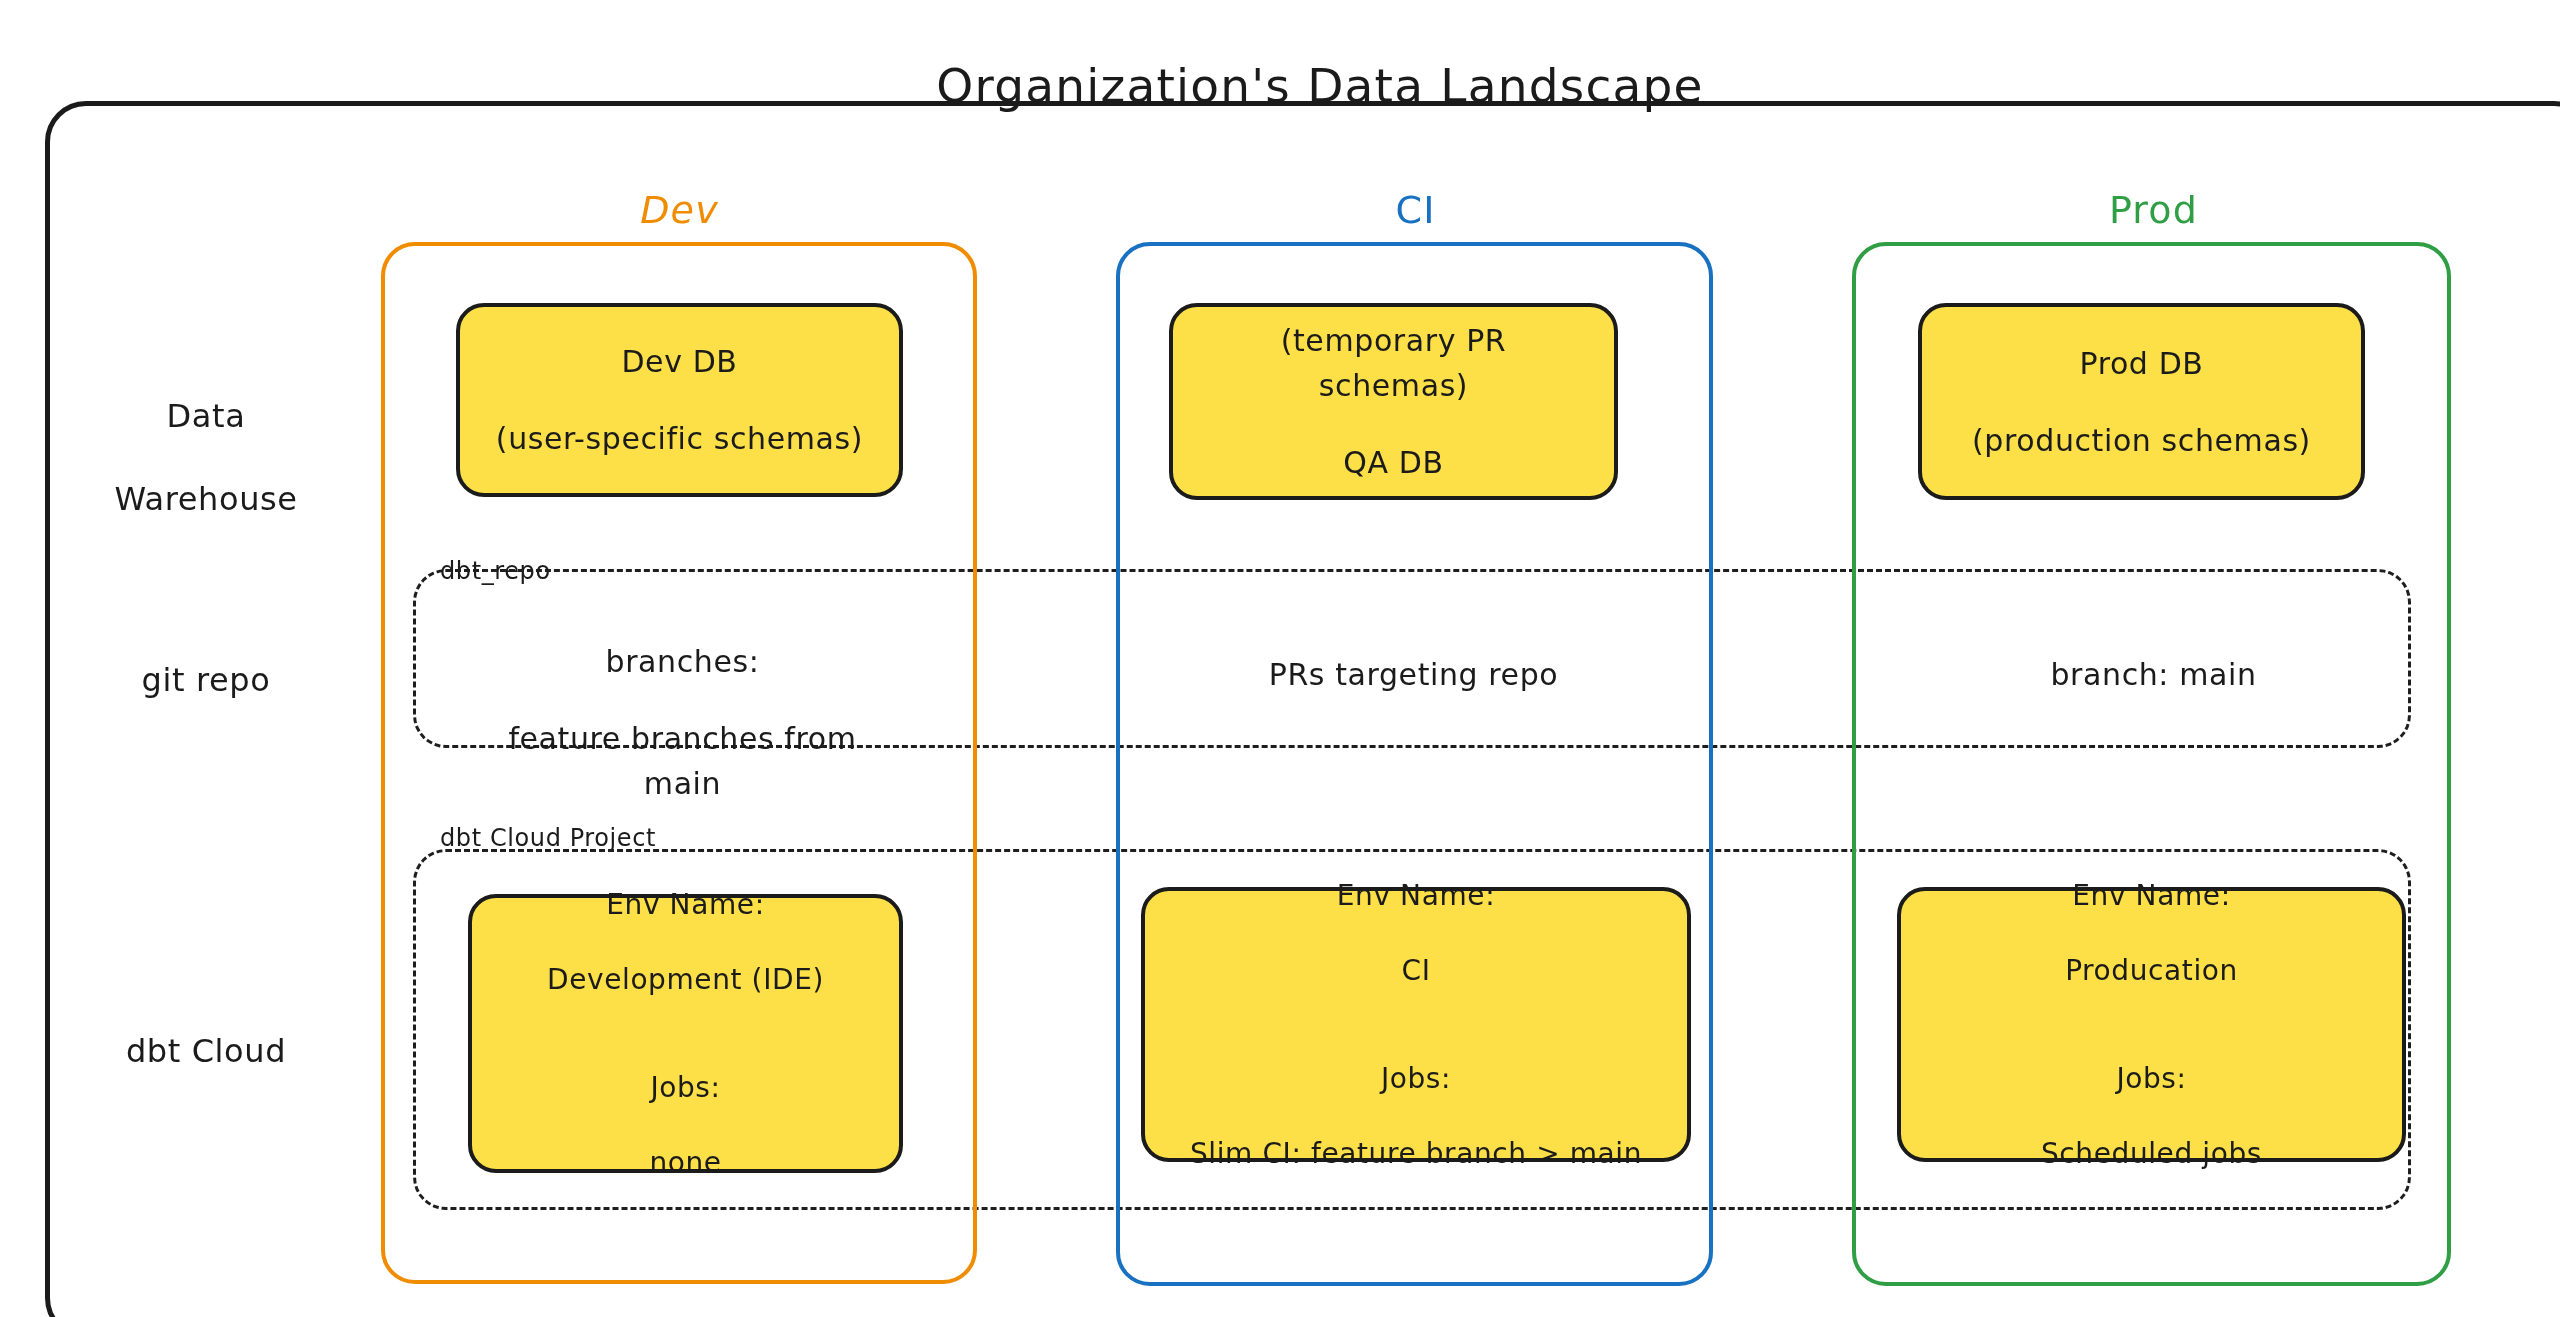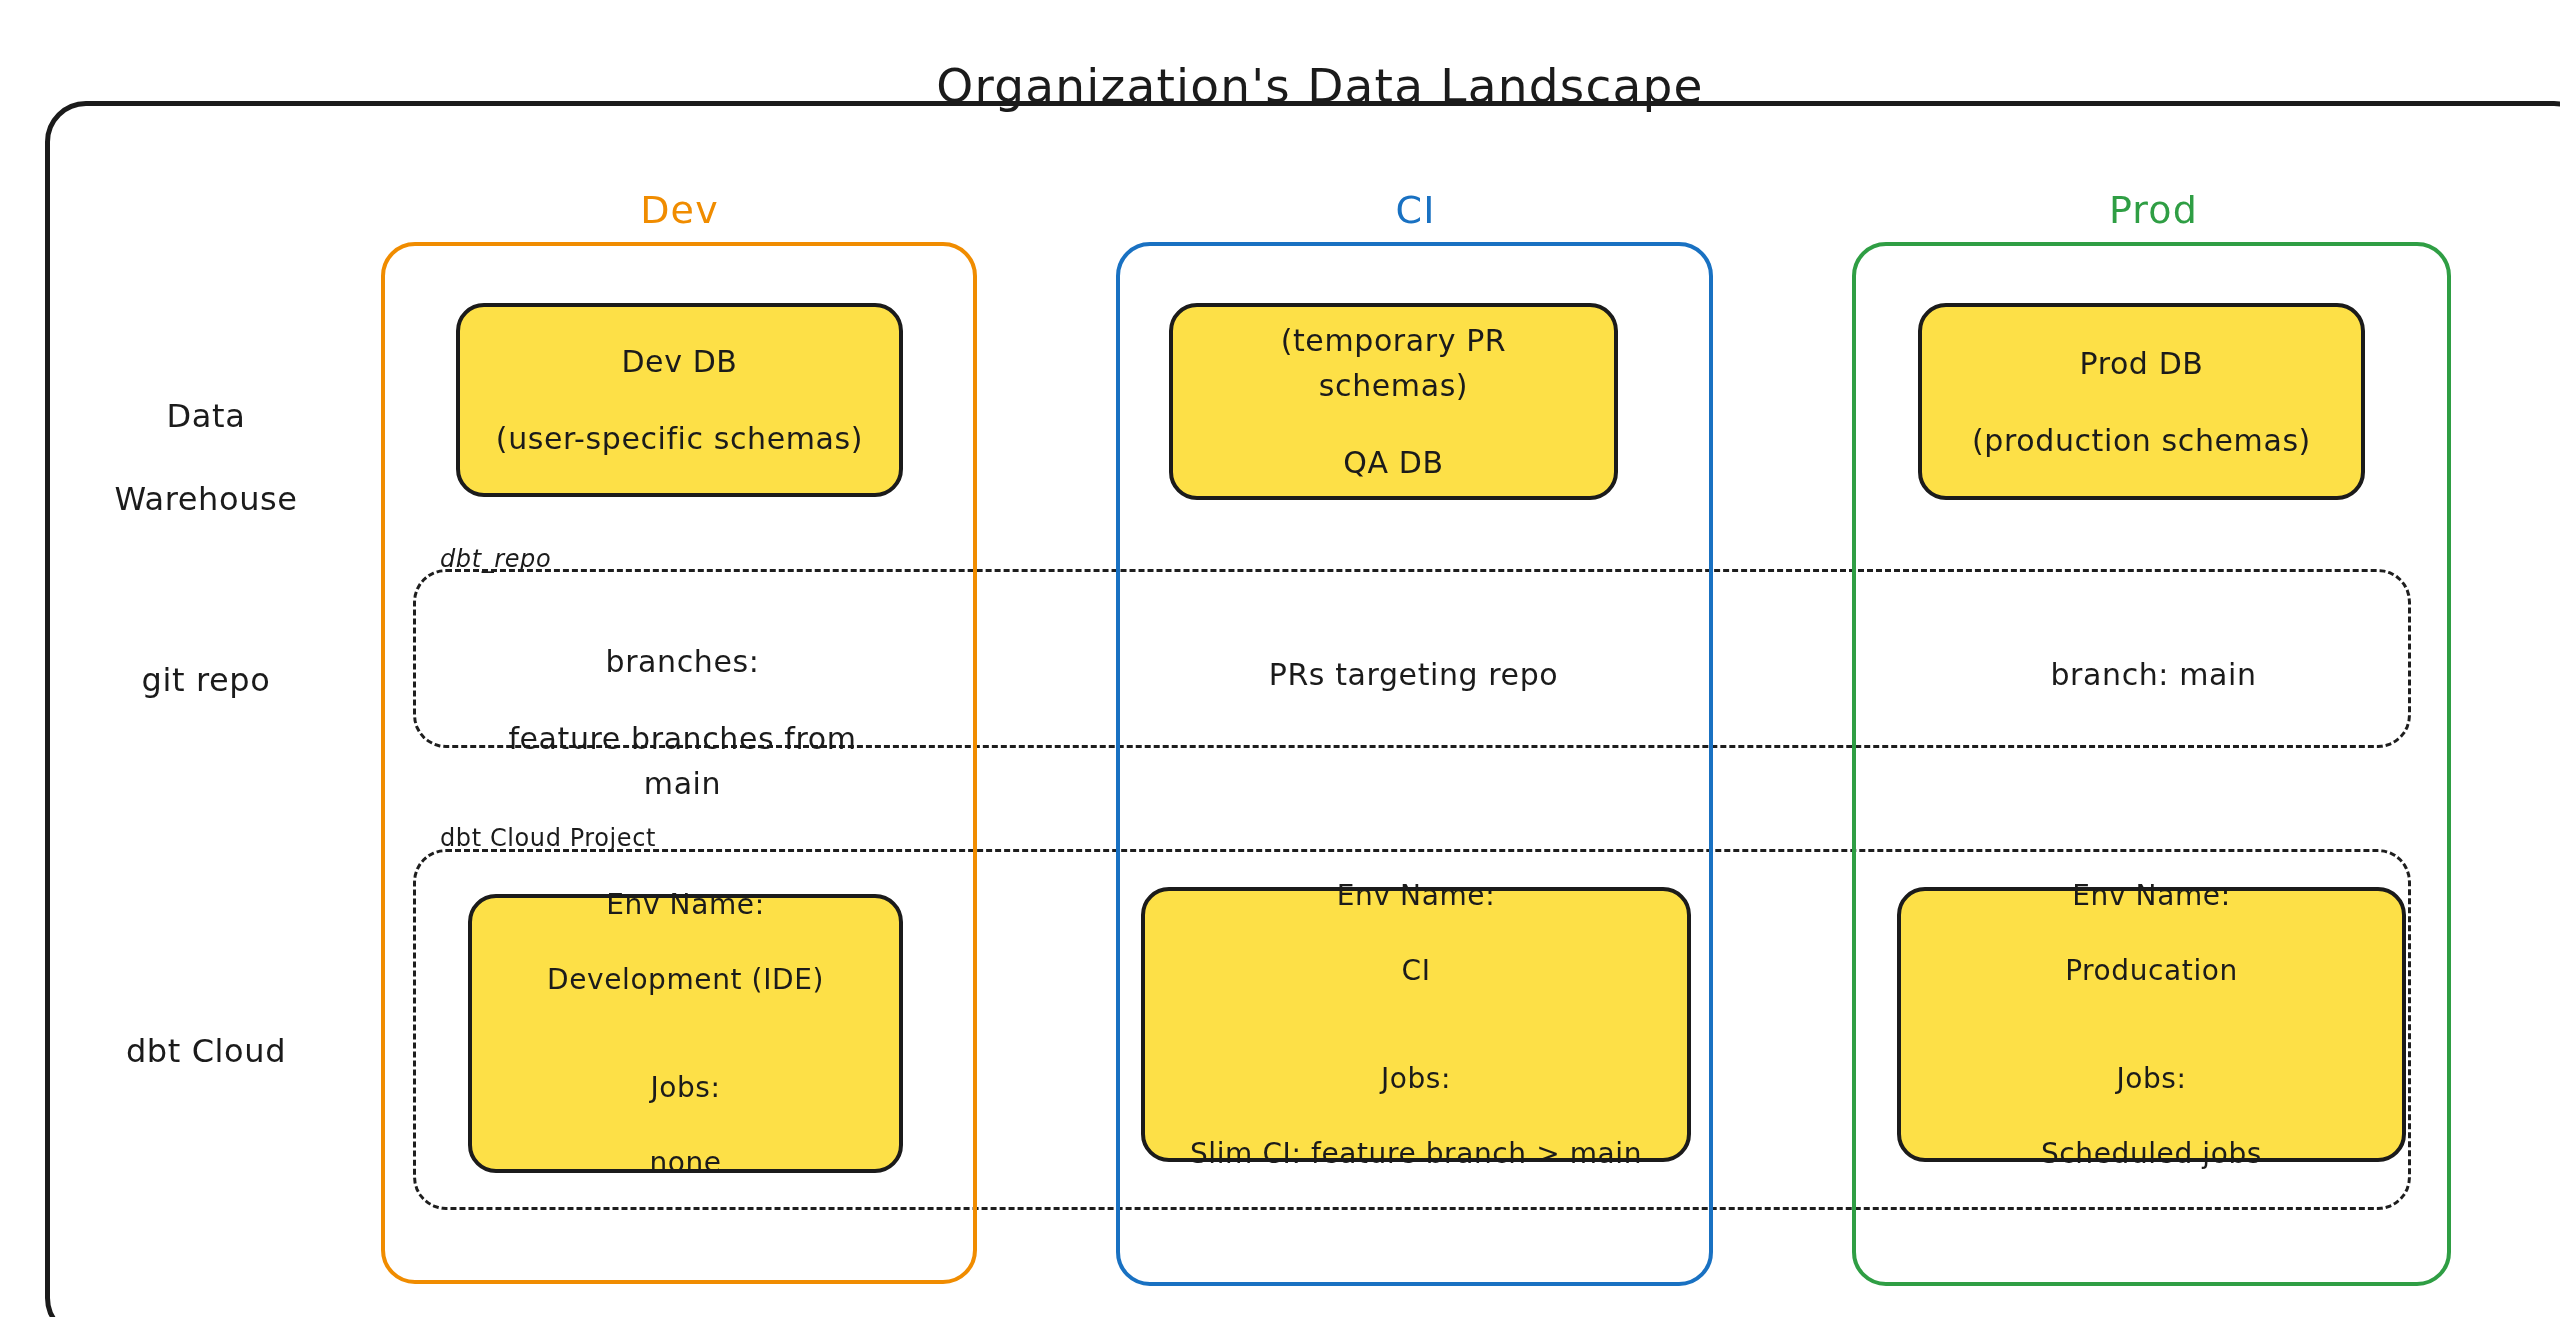--- a/index.html
+++ b/index.html
@@ -99,32 +99,32 @@
 </style>
 </head>
 <body>
 
 <div class="canvas">
 
   <div class="abs title">Organization's Data Landscape</div>
 
   <div class="abs outer"></div>
 
-  <div class="abs colhead acc-dev" style="left:523px;">Dev</div>
+  <div class="abs colhead acc-dev" style="left:523px;font-style:italic;">Dev</div>
   <div class="abs colhead acc-ci" style="left:1259px;">CI</div>
   <div class="abs colhead acc-prod" style="left:1997px;">Prod</div>
 
   <div class="abs rowlabel" style="left:44px; top:327px;">
     <div>Data</div>
     <div>Warehouse</div>
   </div>
   <div class="abs rowlabel" style="left:44px; top:607px;">git repo</div>
   <div class="abs rowlabel" style="left:44px; top:978px;">dbt Cloud</div>
 
-  <div class="abs bandlabel" style="left:392px; top:497px;font-style:italic;">dbt_repo</div>
+  <div class="abs bandlabel" style="left:392px; top:509px;">dbt_repo</div>
   <div class="abs band" style="left:381px; top:537px; width:1998px; height:179px;"></div>
 
   <div class="abs bandlabel" style="left:392px; top:776px;">dbt Cloud Project</div>
   <div class="abs band" style="left:381px; top:817px; width:1998px; height:361px;"></div>
 
   <div class="abs bandtext" style="left:408px; top:575px; width:485px;">
     <div>branches:</div>
     <div>feature branches from main</div>
   </div>
   <div class="abs bandtext" style="left:1139px; top:604px; width:485px;">PRs targeting repo</div>

